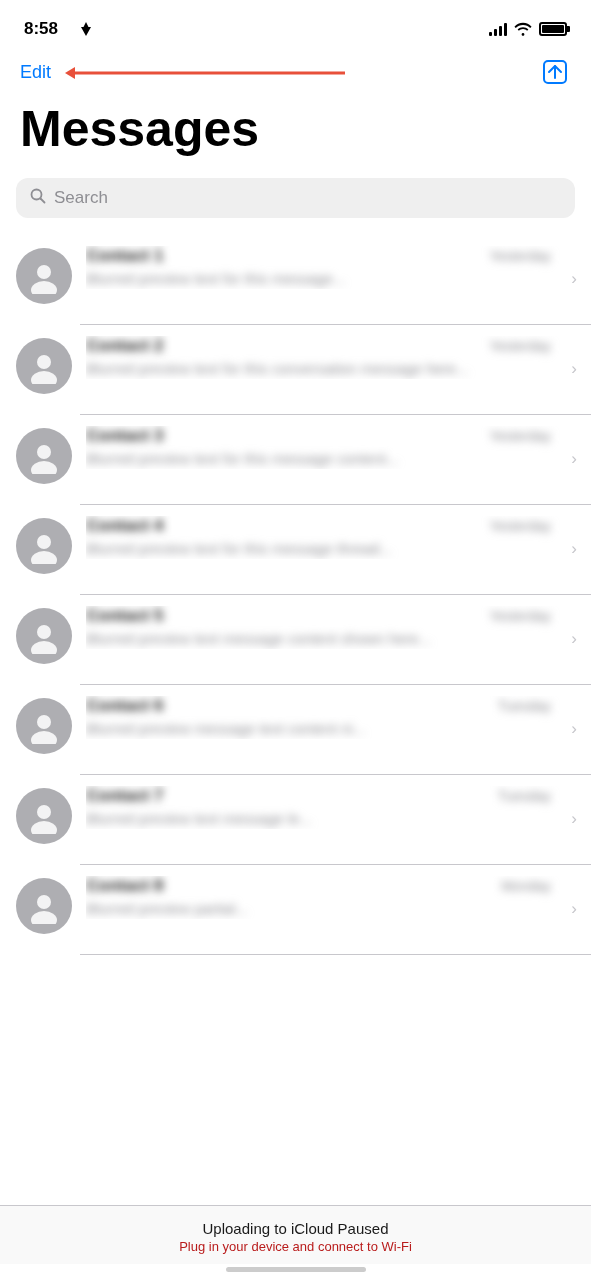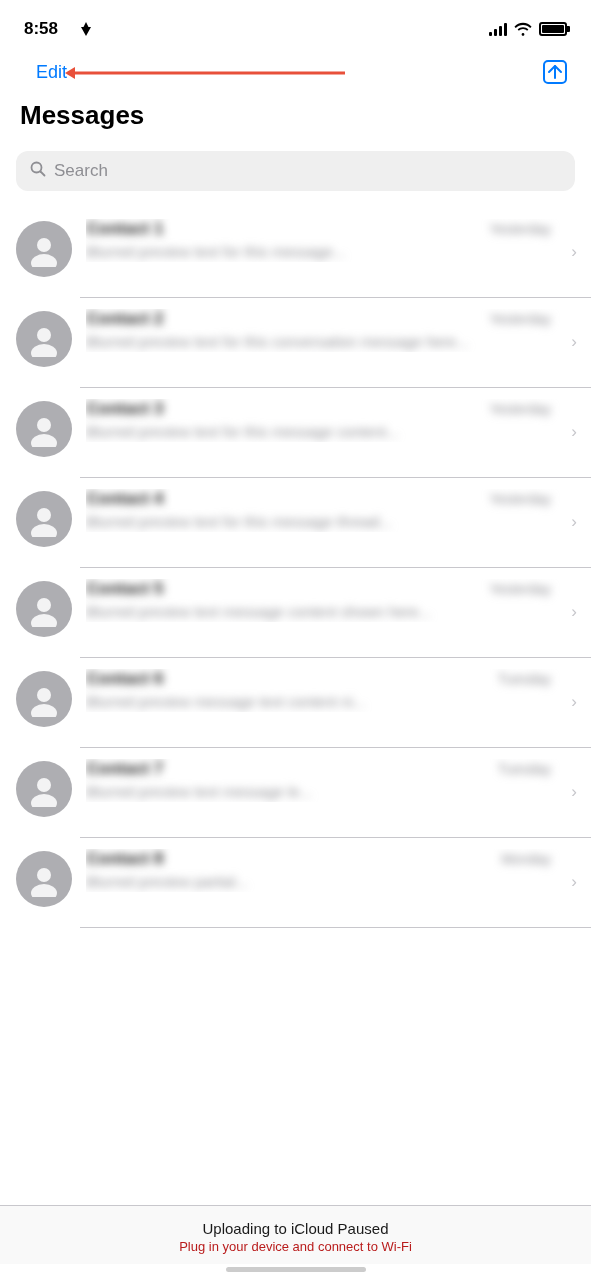--- a/index.html
+++ b/index.html
@@ -80,21 +80,21 @@
       width: 22px;
       border-radius: 1px;
       margin: 0 1px;
     }
 
     
     .nav-bar {
       display: flex;
       justify-content: space-between;
       align-items: center;
-      padding: 4px 20px 8px 36px;
+      padding: 4px 20px 8px 20px;
       position: relative;
     }
     .edit-btn {
       color: #007AFF;
       font-size: 18px;
       font-weight: 400;
       background: none;
       border: none;
       cursor: pointer;
     }
@@ -119,21 +119,21 @@
       position: absolute;
       top: 14px;
       left: 65px;
       width: 290px;
       height: 14px;
       pointer-events: none;
     }
 
     
     .page-title {
-      font-size: 26px;
+      font-size: 50px;
       font-weight: 700;
       color: #000;
       padding: 4px 14px 12px 20px;
     }
 
     
     .search-container {
       padding: 8px 16px 16px 16px;
     }
     .search-bar {

